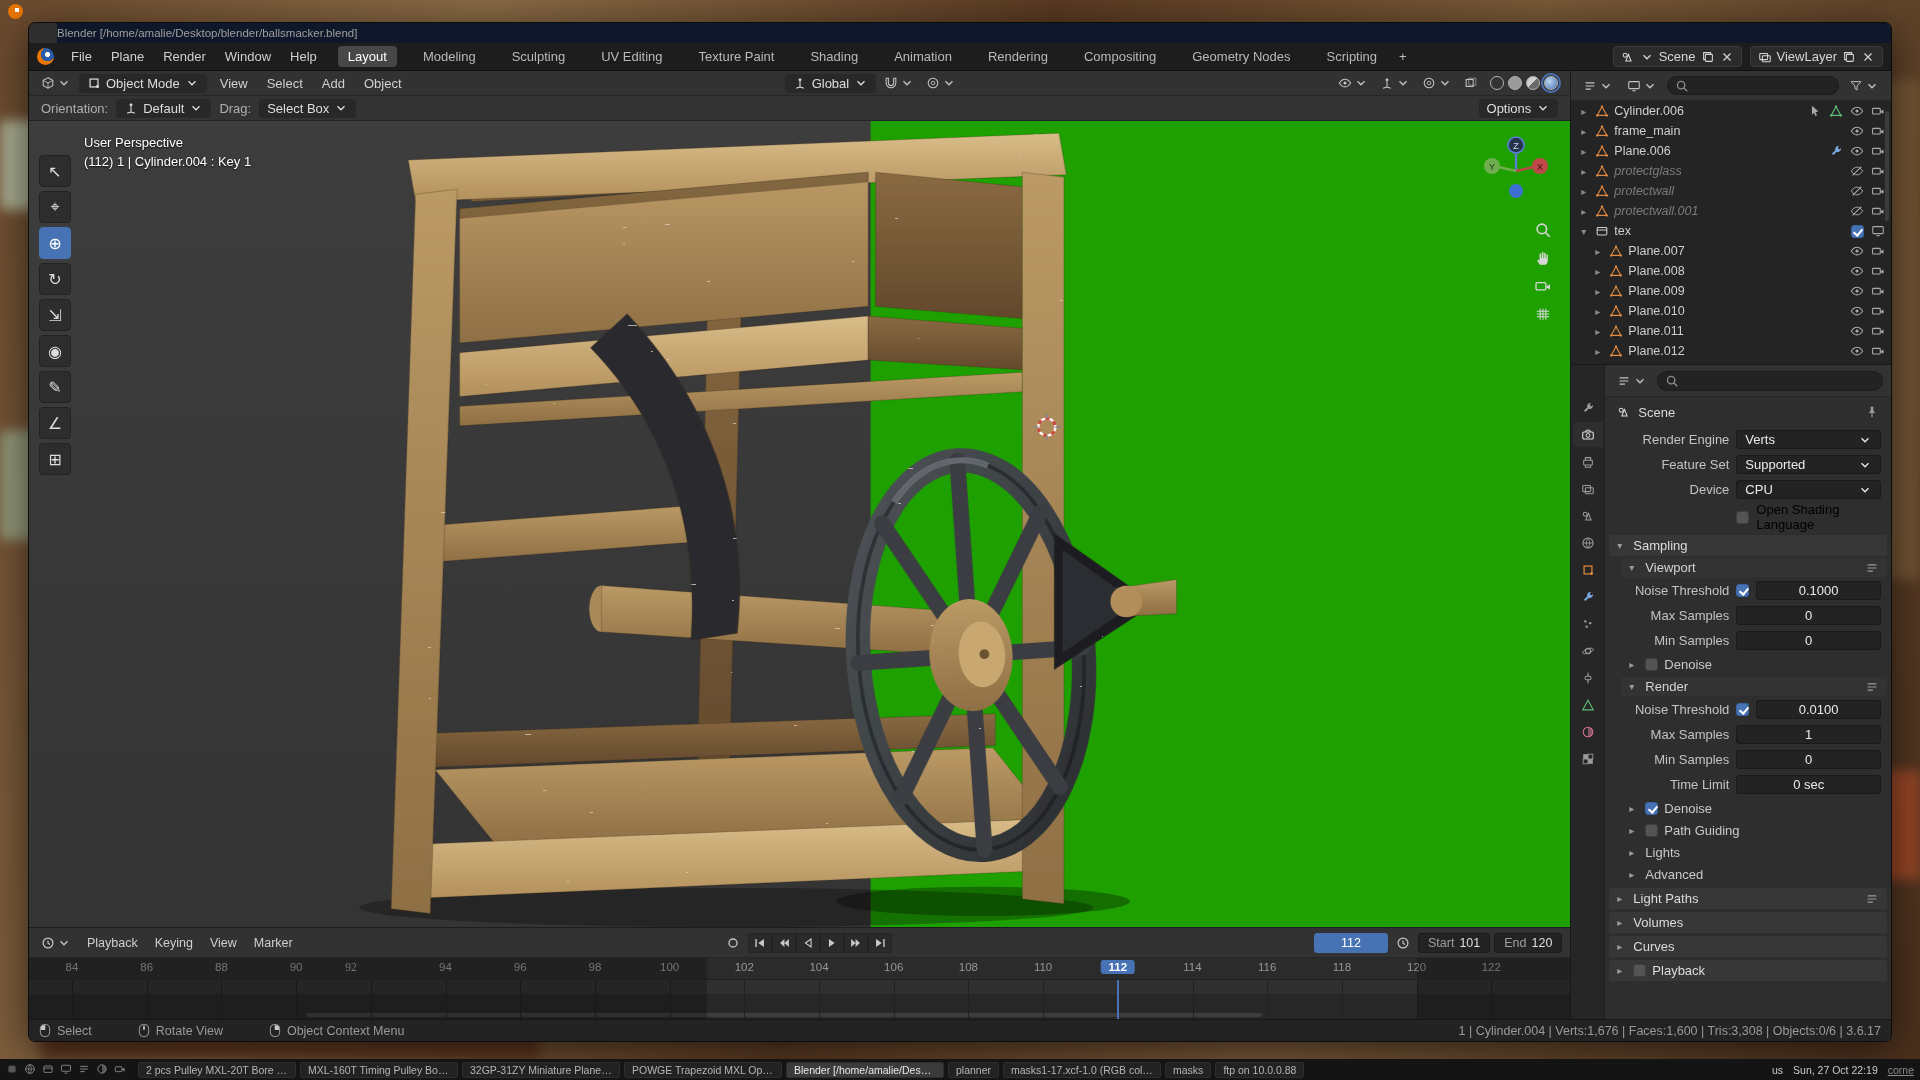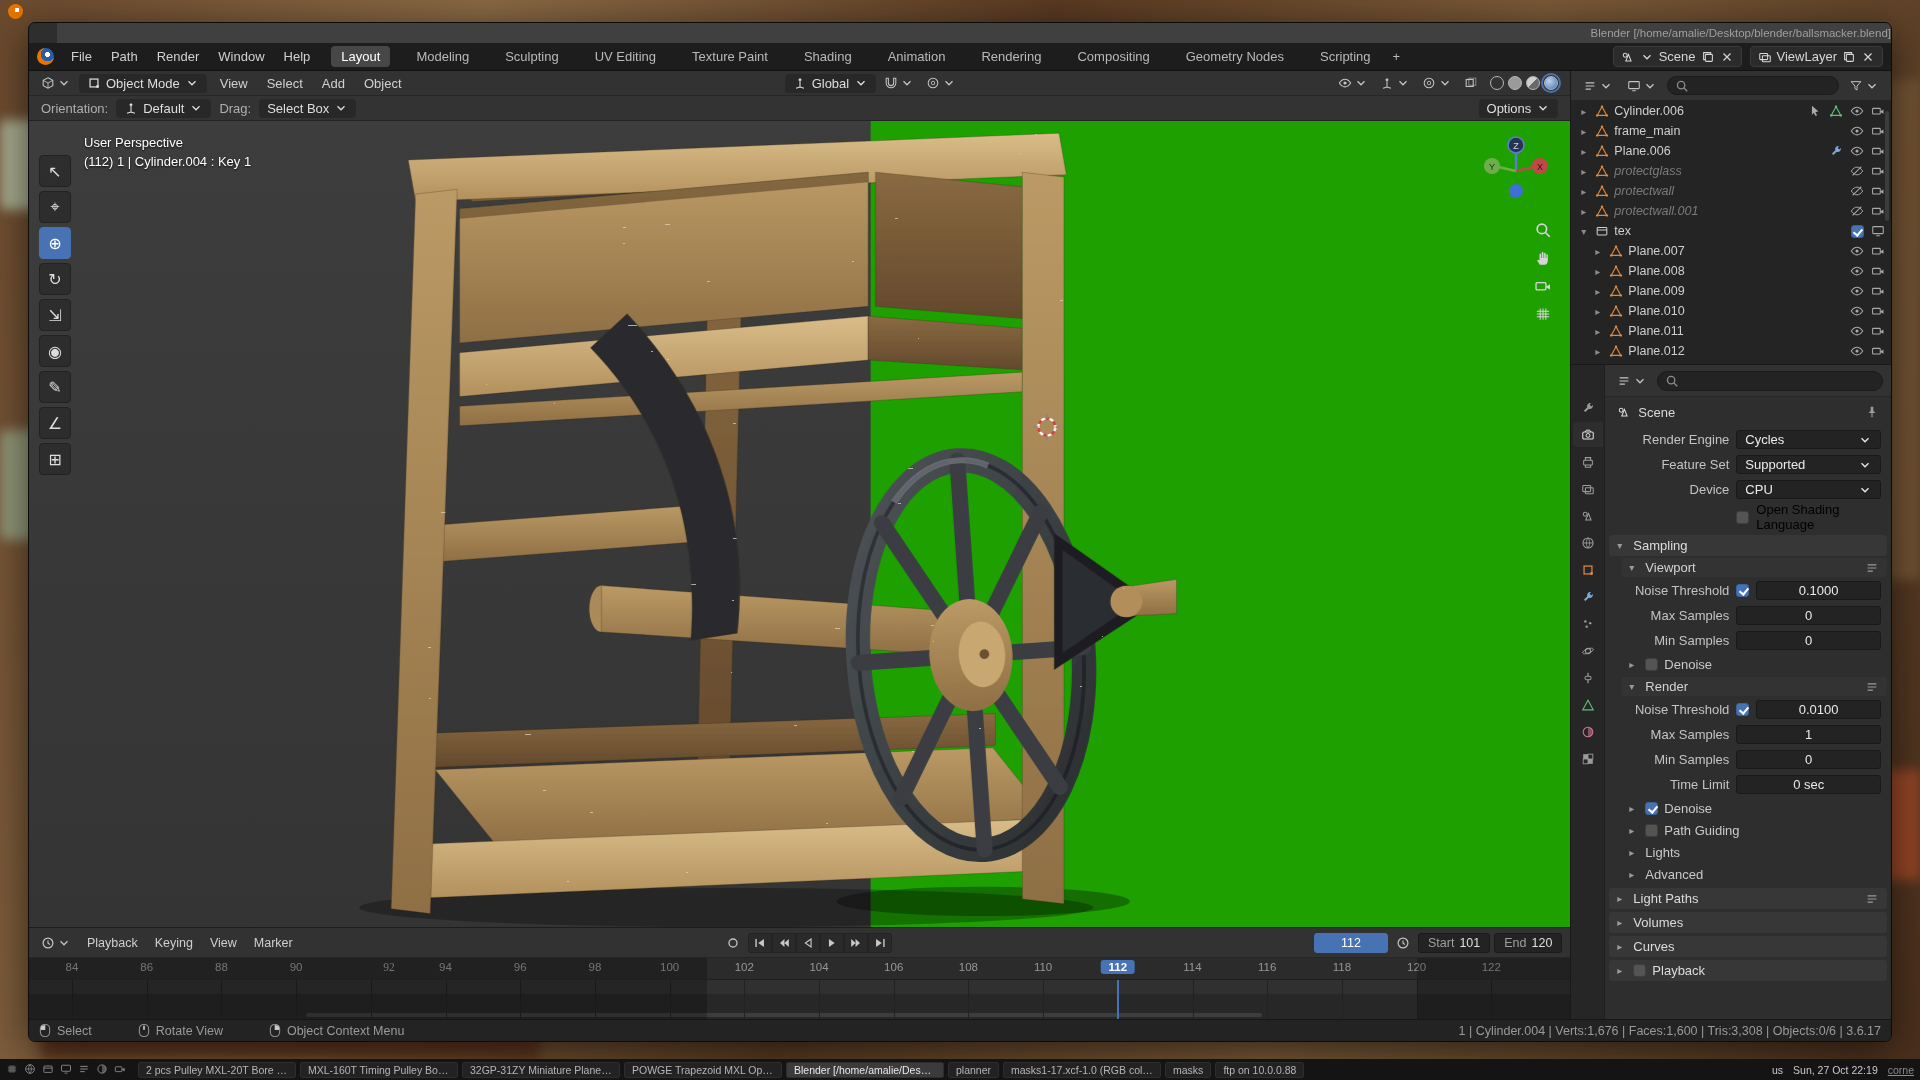--- a/index.html
+++ b/index.html
@@ -4,21 +4,21 @@
 <style>
   html,body{margin:0;padding:0;background:#222;font-family:"Liberation Sans","DejaVu Sans",sans-serif;}
   *{box-sizing:border-box;user-select:none;}
   .screen{position:relative;width:1920px;height:1080px;overflow:hidden;
     background:linear-gradient(105deg,#6b4a2e 0%,#8a6a45 22%,#5a3a22 48%,#7a5a38 70%,#4a2f1c 100%);}
   .dk{position:absolute;filter:blur(6px);opacity:.8;}
   
   .bwin{position:absolute;left:28px;top:22px;width:1864px;height:1020px;background:#2e2e2e;
     border:1px solid #0c0c0c;border-radius:7px;overflow:hidden;box-shadow:0 8px 40px rgba(0,0,0,.6);
     display:flex;flex-direction:column;}
-  .titlebar{height:20px;background:#404040;display:flex;align-items:center;justify-content:flex-end;
+  .titlebar{height:20px;background:#0f172a;display:flex;align-items:center;justify-content:flex-start;
     color:#9f9f9f;font-size:11.5px;flex:0 0 auto;margin-left:28px;}
   .menubar{height:28px;background:#1d1d1d;display:flex;align-items:center;padding:0 8px;gap:2px;
     border-bottom:1px solid #111;flex:0 0 auto;color:#d0d0d0;font-size:13px;}
   .blogo{width:17px;height:17px;border-radius:50%;background:radial-gradient(circle at 62% 38%,#fff 0 17%,#2a5ca8 18% 45%,#ea7600 46% 100%);margin-right:6px;flex:0 0 auto;}
   .mitem{padding:3px 9px;border-radius:4px;color:#d0d0d0;}
   .wswrap{display:flex;gap:16px;margin-left:10px;}
   .ws{padding:3px 10px;border-radius:4px;color:#b9b9b9;white-space:nowrap;}
   .ws.active{background:#474747;color:#fff;}
   .mb-right{margin-left:auto;display:flex;gap:8px;align-items:center;}
   .hgroup{display:flex;align-items:center;gap:5px;background:#2b2b2b;border:1px solid #3a3a3a;
@@ -143,21 +143,21 @@
 
   <div class="bwin">
     <div class="titlebar">
       <span>Blender [/home/amalie/Desktop/blender/ballsmacker.blend]</span>
     </div>
 
     <div class="menubar">
       <span class="blogo"></span>
       <div id="mb-menus" style="display:flex;gap:1px;">
           <div class="mitem">File</div>
-          <div class="mitem">Path</div>
+          <div class="mitem">Plane</div>
           <div class="mitem">Render</div>
           <div class="mitem">Window</div>
           <div class="mitem">Help</div>
         </div>
       <div class="wswrap" id="mb-ws">
           <div class="ws active">Layout</div>
           <div class="ws">Modeling</div>
           <div class="ws">Sculpting</div>
           <div class="ws">UV Editing</div>
           <div class="ws">Texture Paint</div>
@@ -559,21 +559,21 @@
             <span class="fld">
               <span class="lab">End</span>
               <span>120</span>
             </span>
           </div>
           <div class="tl-ruler" id="ruler">
               <span class="tick" style="left: 43px;">84</span>
               <span class="tick" style="left: 117.7px;">86</span>
               <span class="tick" style="left: 192.4px;">88</span>
               <span class="tick" style="left: 267.1px;">90</span>
-              <span class="tick" style="left: 360px; font-family: Liberation Serif, serif;">92</span>
+              <span class="tick" style="left: 322px; font-family: Liberation Serif, serif;">92</span>
               <span class="tick" style="left: 416.5px;">94</span>
               <span class="tick" style="left: 491.2px;">96</span>
               <span class="tick" style="left: 565.9px;">98</span>
               <span class="tick" style="left: 640.6px;">100</span>
               <span class="tick" style="left: 715.3px;">102</span>
               <span class="tick" style="left: 790px;">104</span>
               <span class="tick" style="left: 864.7px;">106</span>
               <span class="tick" style="left: 939.4px;">108</span>
               <span class="tick" style="left: 1014.1px;">110</span>
               <span class="tick" style="left: 1088.8px;">112</span>
@@ -1037,21 +1037,21 @@
                   <svg class="ic " viewBox="0 0 16 16">
                     <path d="M6.5 2h3v4.5l2.5 2.5h-8L6.5 6.5z" fill="currentColor"></path>
                     <path d="M8 9v5" stroke="currentColor" stroke-width="1.4"></path>
                   </svg>
                 </span>
             </div>
             <div id="prop-rows">
                 <div class="prow">
                   <span class="plab">Render Engine</span>
                   <span class="pfield ">
-            <span class="v">Cycles</span>
+            <span class="v">Verts</span>
             <svg class="ic " viewBox="0 0 16 16">
                       <path d="M4 6l4 4 4-4" fill="none" stroke="currentColor" stroke-width="1.5"></path>
                     </svg>
           </span>
                 </div>
                 <div class="prow">
                   <span class="plab">Feature Set</span>
                   <span class="pfield ">
             <span class="v">Supported</span>
             <svg class="ic " viewBox="0 0 16 16">

